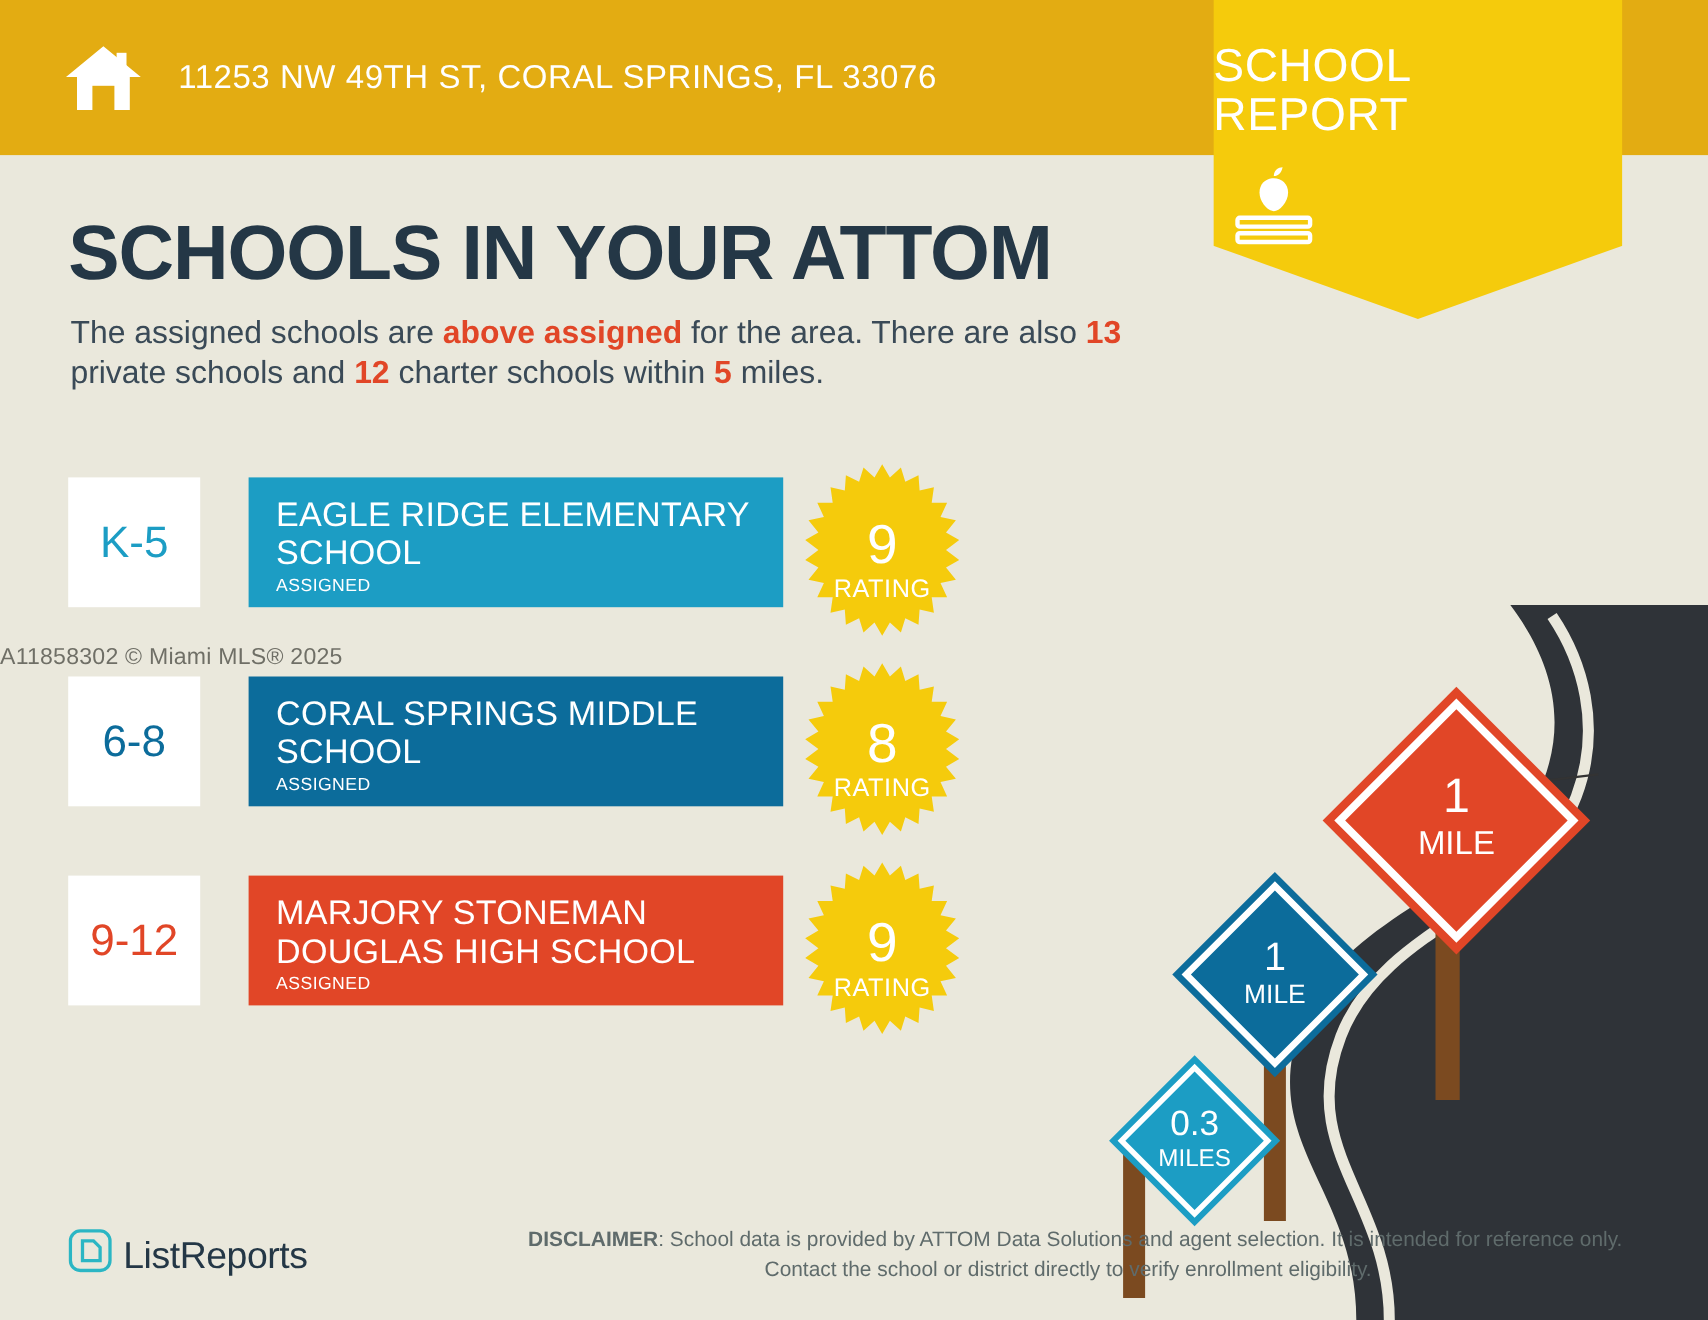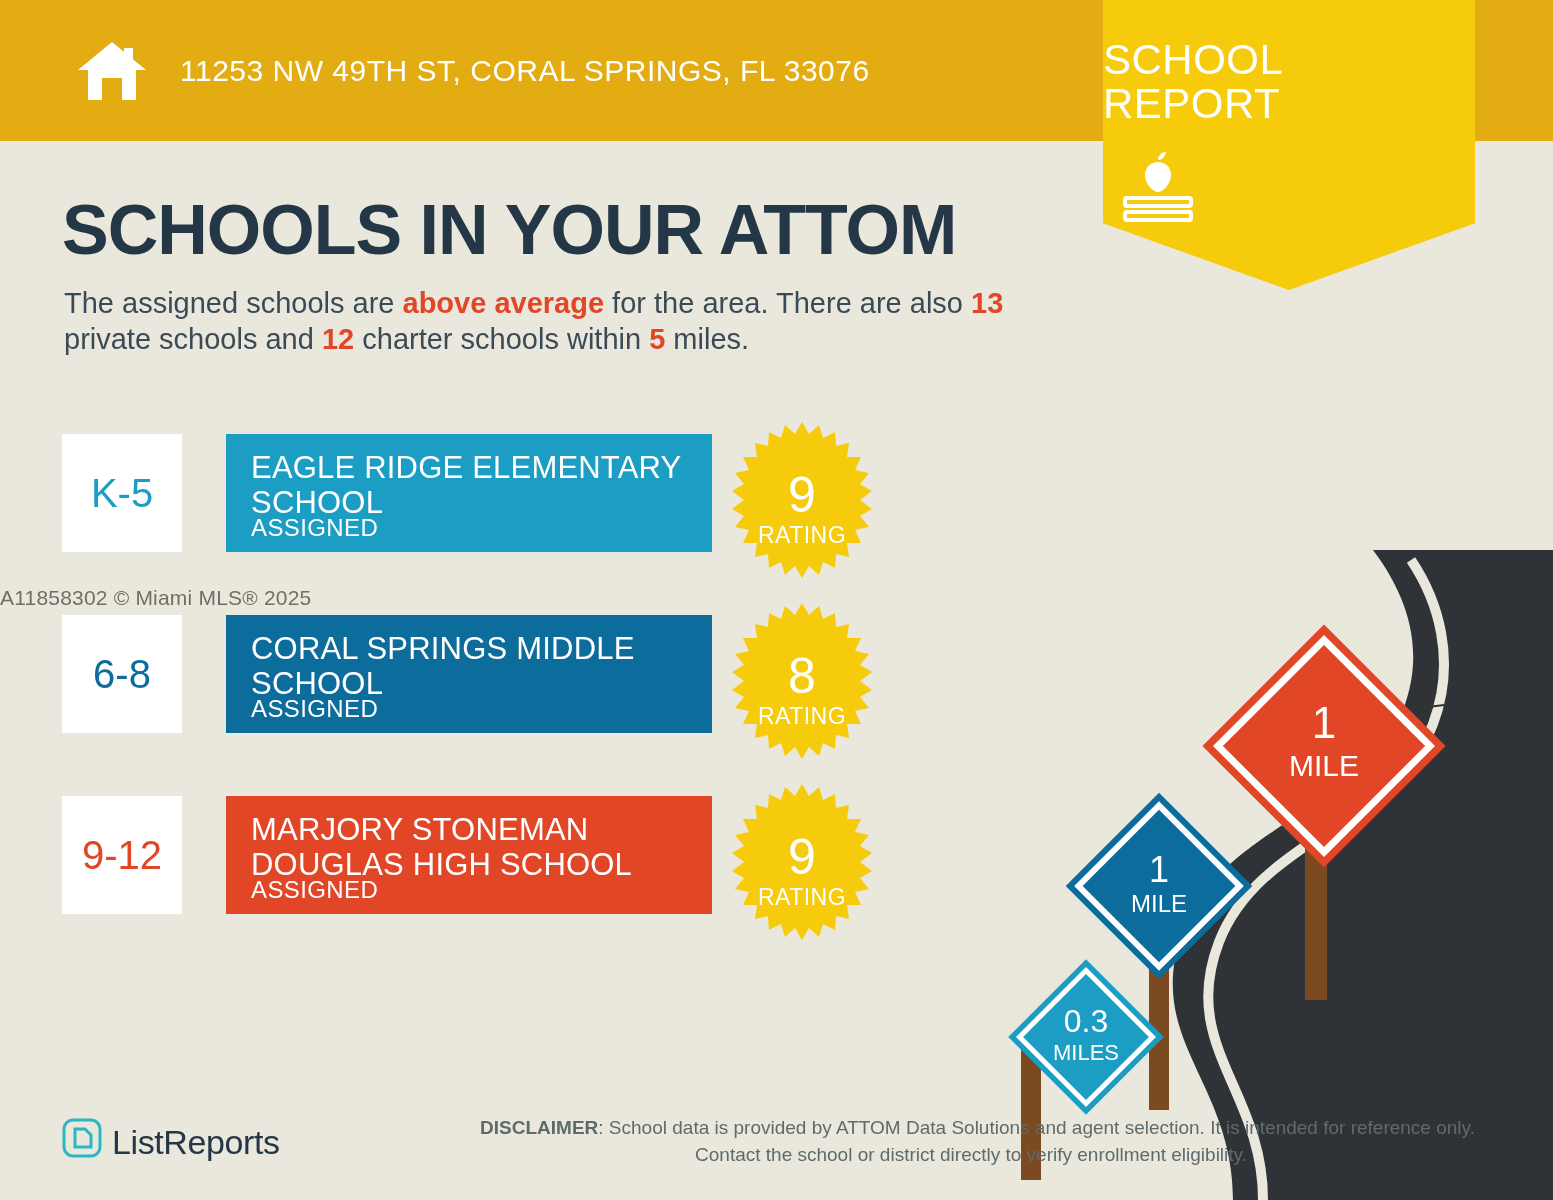--- a/index.html
+++ b/index.html
@@ -14,21 +14,21 @@
     width: 1553px; height: 1200px;
     background: #eae8dc;
     overflow: hidden;
   }
 
   
   .header-bar {
     position: absolute; left: 0; top: 0;
     width: 1553px; height: 141px;
     background: #e3ac12;
-    display: flex; align-items: center; padding-left: 18px;
+    display: flex; align-items: center;
   }
   .home-icon {
     margin-left: 58px;
     width: 72px; height: 62px;
     position: relative;
   }
   .address-text {
     margin-left: 32px;
     color: #ffffff;
     font-size: 30px;
@@ -108,21 +108,21 @@
     position: relative;
   }
   .school-name {
     font-size: 31px;
     line-height: 35px;
     letter-spacing: 0.2px;
   }
   .assigned {
     position: absolute;
     left: 25px; bottom: 10px;
-    font-size: 24px;
+    font-size: 16px;
     letter-spacing: 0.4px;
   }
   .rating-badge {
     position: absolute;
     right: -170px; top: -14px;
     width: 160px; height: 160px;
     display: flex; flex-direction: column;
     align-items: center; justify-content: center;
     color: #ffffff;
   }
@@ -210,21 +210,21 @@
         <path d="M55 20c0-5 4-8 8-8-1 5-4 8-8 8z" fill="#ffffff"></path>
         <rect x="22" y="58" width="66" height="8" rx="2" fill="none" stroke="#ffffff" stroke-width="4"></rect>
         <rect x="22" y="72" width="66" height="8" rx="2" fill="none" stroke="#ffffff" stroke-width="4"></rect>
       </svg>
     </div>
   </div>
 
   <div class="main-title">SCHOOLS IN YOUR ATTOM</div>
 
   <div class="subtitle">
-    <span>The assigned schools are </span><b>above average</b><span> for the area. There are also </span><b>13</b><span> private schools and </span><b>12</b><span> charter schools within </span><b>5</b><span> miles.</span>
+    <span>The assigned schools are </span><b>above assigned</b><span> for the area. There are also </span><b>13</b><span> private schools and </span><b>12</b><span> charter schools within </span><b>5</b><span> miles.</span>
   </div>
 
   <div class="watermark">A11858302 © Miami MLS® 2025</div>
 
   <div class="road-area">
     <svg width="620" height="720" viewBox="0 0 620 720">
 
       <path d="M300 720 C300 600, 210 560, 250 450 C290 345, 430 330, 470 230 C495 165, 470 110, 440 70
                L620 70 L620 720 Z" fill="#2f3338"></path>
       <path d="M330 720 C330 610, 246 566, 286 462 C326 358, 462 344, 500 244 C524 180, 505 120, 478 80" fill="none" stroke="#eae8dc" stroke-width="10"></path>

